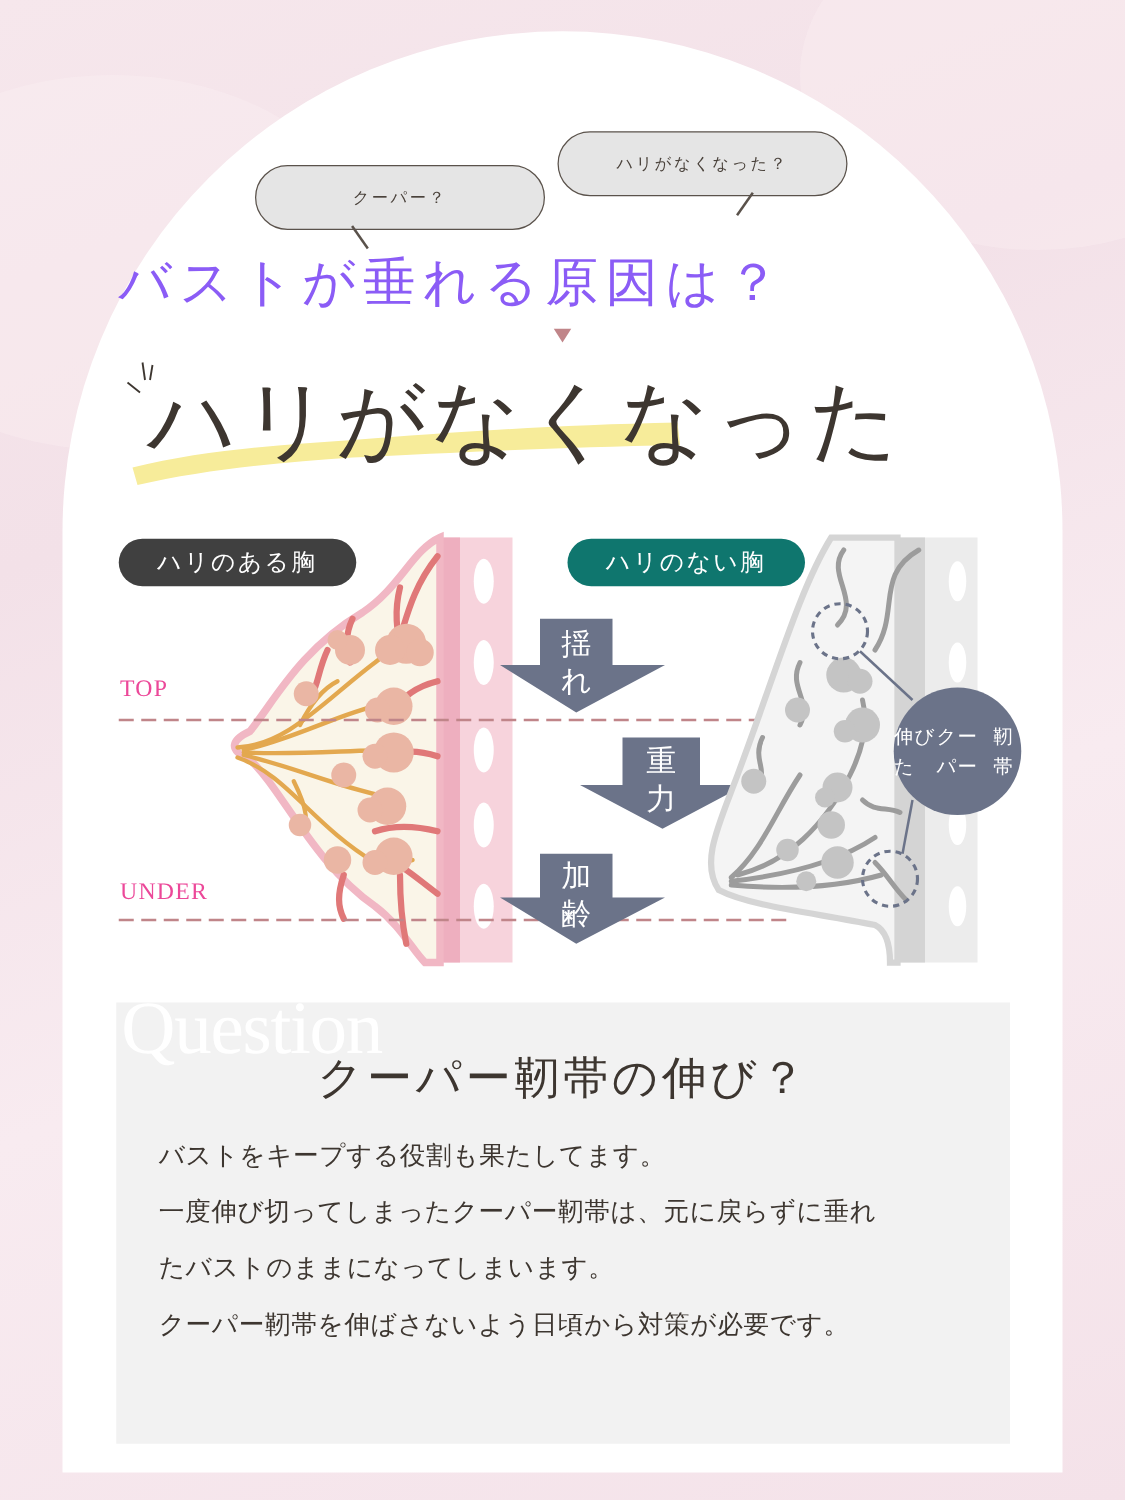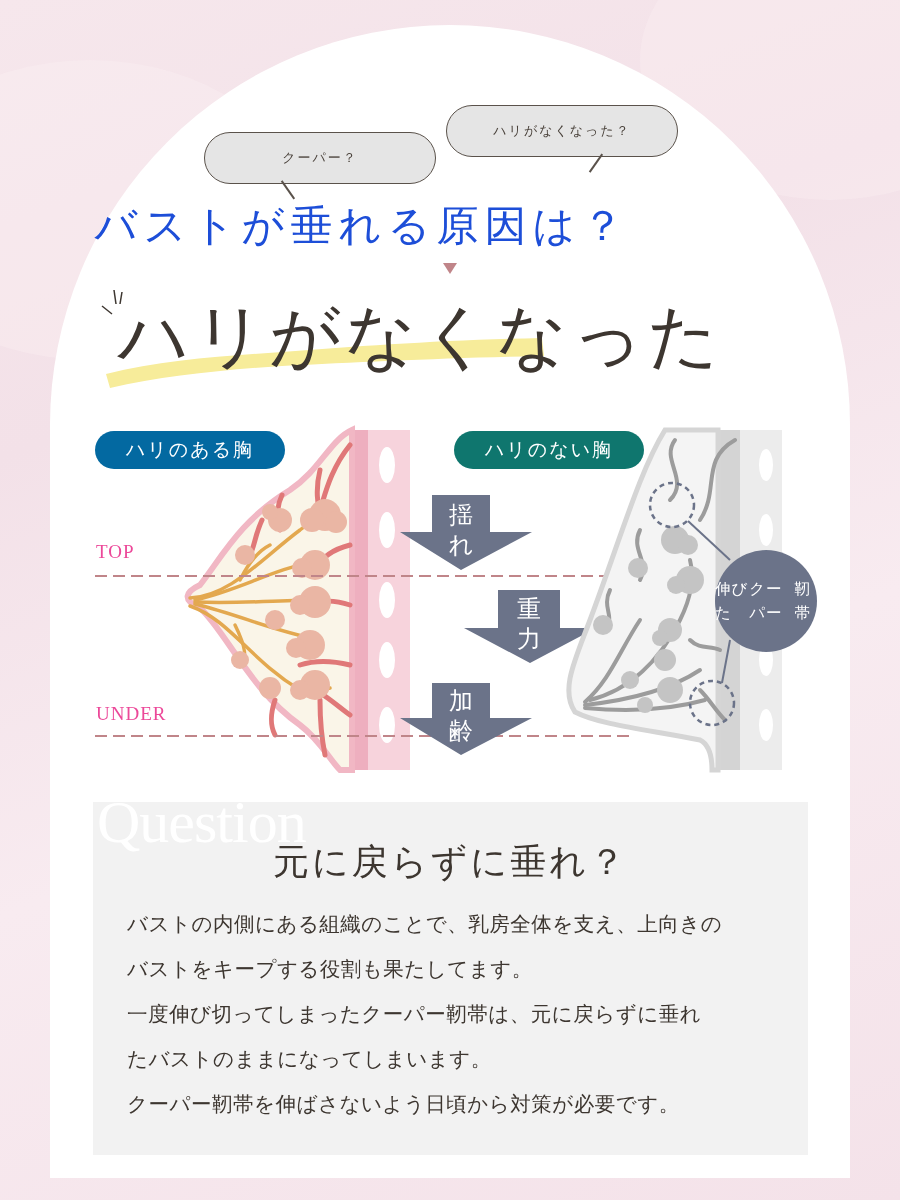--- a/index.html
+++ b/index.html
@@ -15,37 +15,37 @@
     background: #ffffff; border-radius: 400px 400px 0 0;
   }
   .bubble {
     position: absolute; border: 1.5px solid #5a524b; border-radius: 28px; background: #e5e5e5;
     font-size: 13px; color: #4a423b; display: flex; align-items: center; justify-content: center;
     letter-spacing: 2px;
   }
   .bubble .tail { position: absolute; width: 1.5px; height: 22px; background: #5a524b; }
   .q-title {
     position: absolute; left: 0; width: 724px; top: 198px; text-align: center;
-    font-size: 42px; letter-spacing: 6px; color: #1d4ed8;
+    font-size: 42px; letter-spacing: 6px; color: #8b5cf6;
   }
   .tri {
     position: absolute; left: 443px; top: 263px; width: 0; height: 0;
     border-left: 7px solid transparent; border-right: 7px solid transparent; border-top: 11px solid #c08589;
   }
   .main-title {
     position: absolute; left: 118px; top: 290px; font-size: 70px; letter-spacing: 4px;
     color: #3d3630; white-space: nowrap; z-index: 2;
   }
   .highlight { position: absolute; left: 102px; top: 330px; z-index: 1; }
   .sparks { position: absolute; left: 100px; top: 288px; z-index: 2; }
   .pill {
     position: absolute; height: 38px; border-radius: 19px; color: #fff; font-size: 19px;
     display: flex; align-items: center; justify-content: center; letter-spacing: 2px;
   }
-  .pill.rose { left: 95px; top: 431px; width: 190px; background: #0369a1; }
+  .pill.rose { left: 95px; top: 431px; width: 190px; background: #404040; }
   .pill.dark { left: 454px; top: 431px; width: 190px; background: #0f766e; }
   .axis-label { position: absolute; font-size: 19px; color: #ec4899; font-family: "Liberation Serif", serif; letter-spacing: 1px; }
   .diagram { position: absolute; left: 0; top: 420px; }
   .arrow-label {
     position: absolute; color: #fff; font-size: 24px; line-height: 30px; width: 40px; text-align: center;
   }
   .callout {
     position: absolute; left: 715px; top: 550px; width: 102px; height: 102px; border-radius: 50%;
     background: #6b7389; color: #fff; font-size: 15.5px; line-height: 24px;
     display: flex; align-items: center; justify-content: center; letter-spacing: 1px;
@@ -225,21 +225,20 @@
 </div>
 
 <div class="callout">
   <span>伸びた</span>
   <span>クーパー</span>
   <span>靭帯</span>
 </div>
 
 <div class="qbox">
   <div class="watermark">Question</div>
-  <h2>元に戻らずに垂れ？</h2>
+  <h2>クーパー靭帯の伸び？</h2>
   <div class="body">
-    <p>バストの内側にある組織のことで、乳房全体を支え、上向きの</p>
     <p>バストをキープする役割も果たしてます。</p>
     <p>一度伸び切ってしまったクーパー靭帯は、元に戻らずに垂れ</p>
     <p>たバストのままになってしまいます。</p>
     <p>クーパー靭帯を伸ばさないよう日頃から対策が必要です。</p>
   </div>
 </div>
 
 </body></html>

